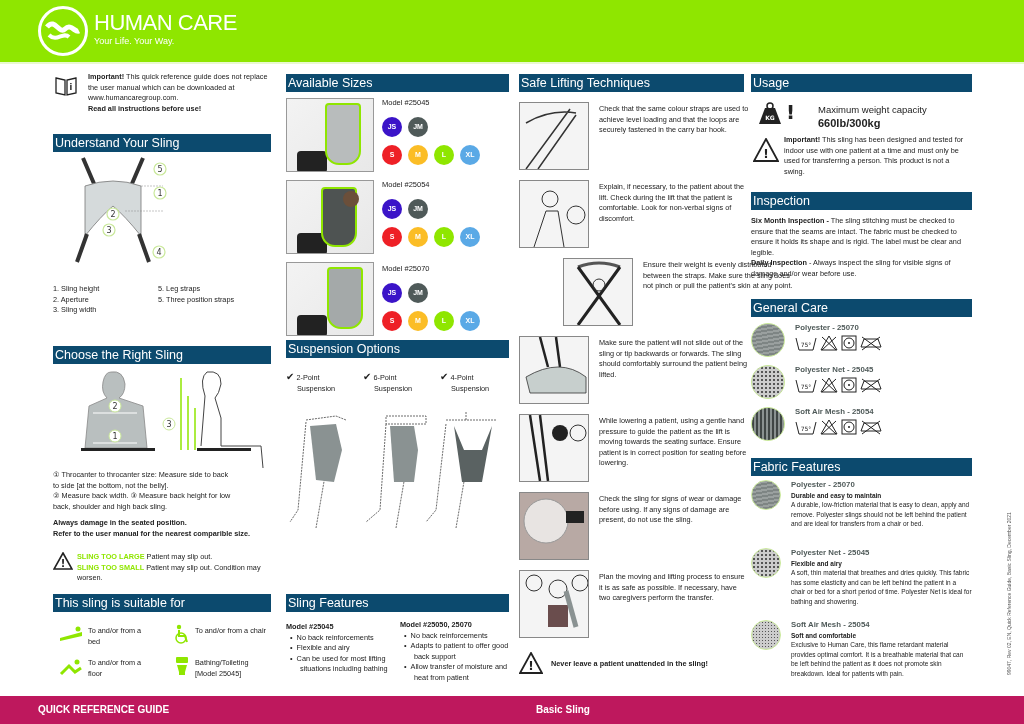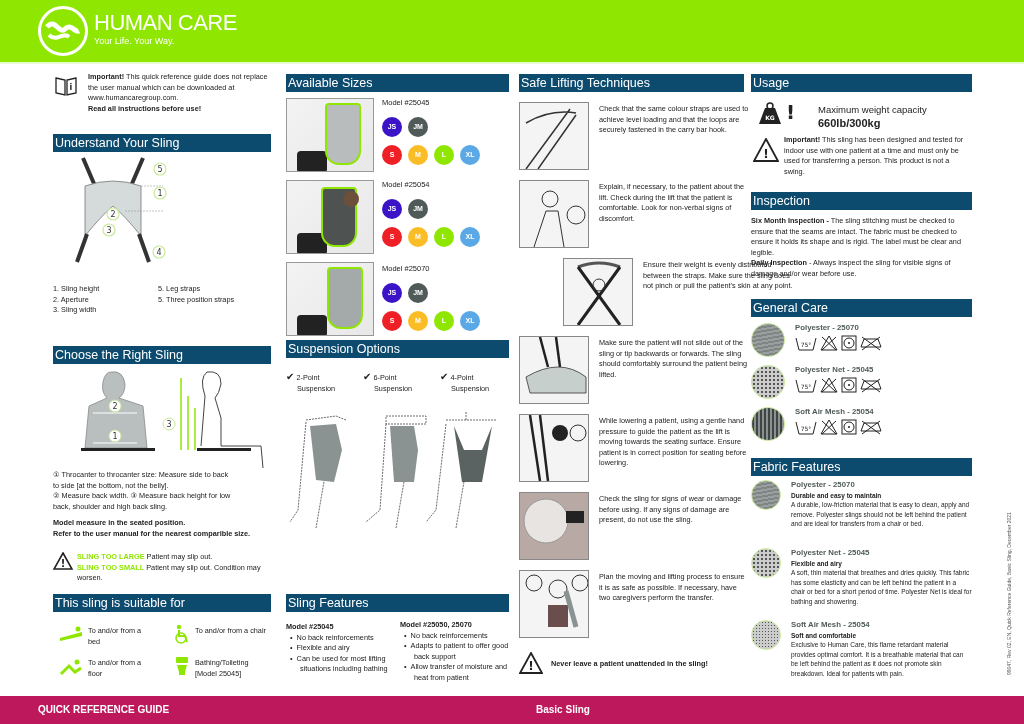--- a/index.html
+++ b/index.html
@@ -114,21 +114,21 @@
     <circle cx="98" cy="56" r="6" fill="#fff" stroke="#c9e89a"></circle>
       <text x="98" y="59" font-size="8" text-anchor="middle" fill="#333">3</text>
     <path d="M136 4 Q150 2 150 16 Q148 26 144 30 L150 50 L150 78 L190 78 L192 100 M136 4 Q128 10 134 28 L130 78" fill="none" stroke="#444" stroke-width="1"></path>
     <rect x="126" y="80" width="54" height="3" fill="#222"></rect>
   </svg>
   <div class="small" style="position:absolute; left:0; top:124px; width:180px;">
     <div>① Throcanter to throcanter size: Measure side to back to side [at the bottom, not the belly].</div>
     <div>② Measure back width.  ③ Measure back height for low back, shoulder and high back sling.</div>
   </div>
   <div class="small bold" style="position:absolute; left:0; top:172px; width:220px;">
-    <div>Model measure in the seated position.</div>
+    <div>Always damage in the seated position.</div>
     <div>Refer to the user manual for the nearest comparible size.</div>
   </div>
   <svg width="20" height="18" style="position:absolute; left:0; top:206px;">
       <path d="M10 1 L19 17 L1 17 Z" fill="none" stroke="#222" stroke-width="1.6"></path>
       <text x="10" y="15" font-size="10" text-anchor="middle" font-weight="bold" fill="#222">!</text>
     </svg>
   <div class="small" style="position:absolute; left:24px; top:206px; width:196px;">
     <div><span class="green">SLING TOO LARGE</span> <span>Patient may slip out.</span></div>
     <div><span class="green">SLING TOO SMALL</span> <span>Patient may slip out. Condition may worsen.</span></div>
   </div>

